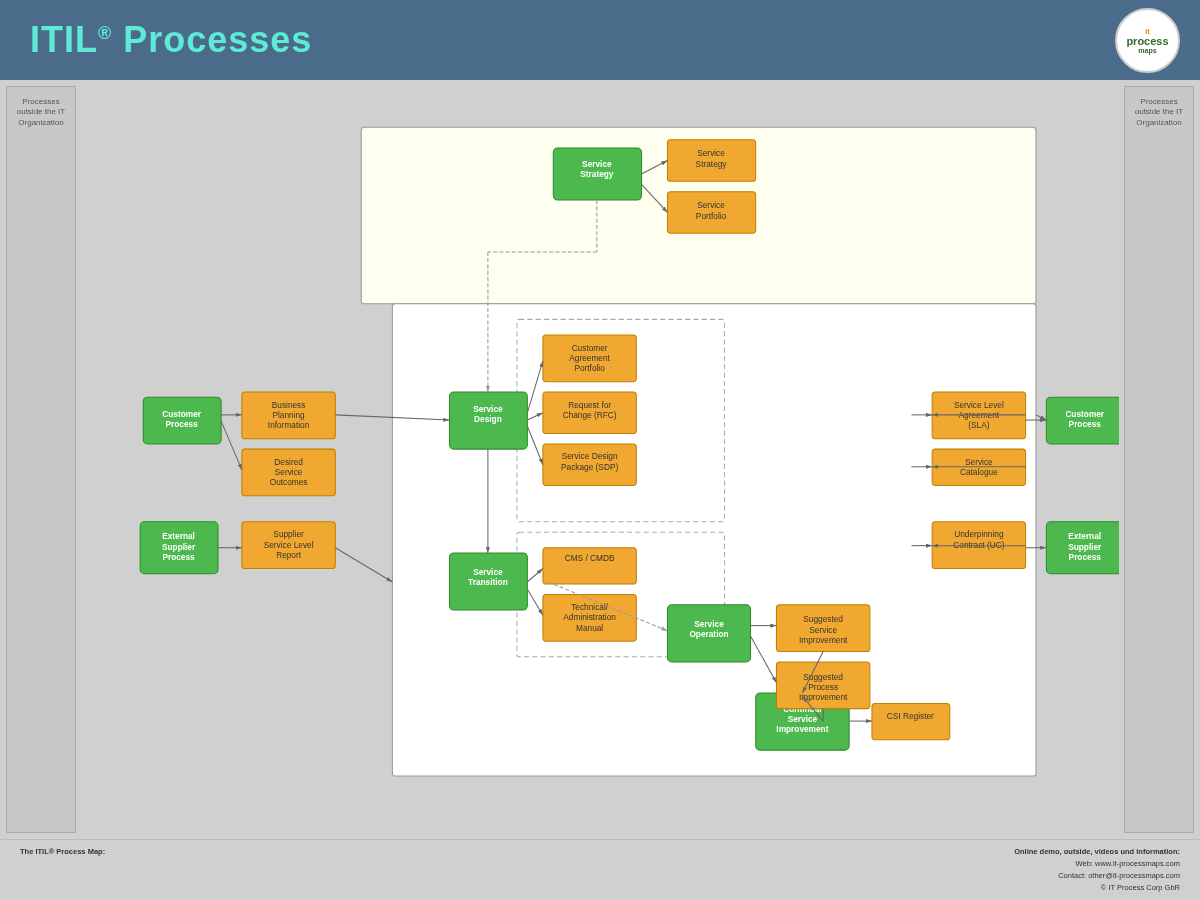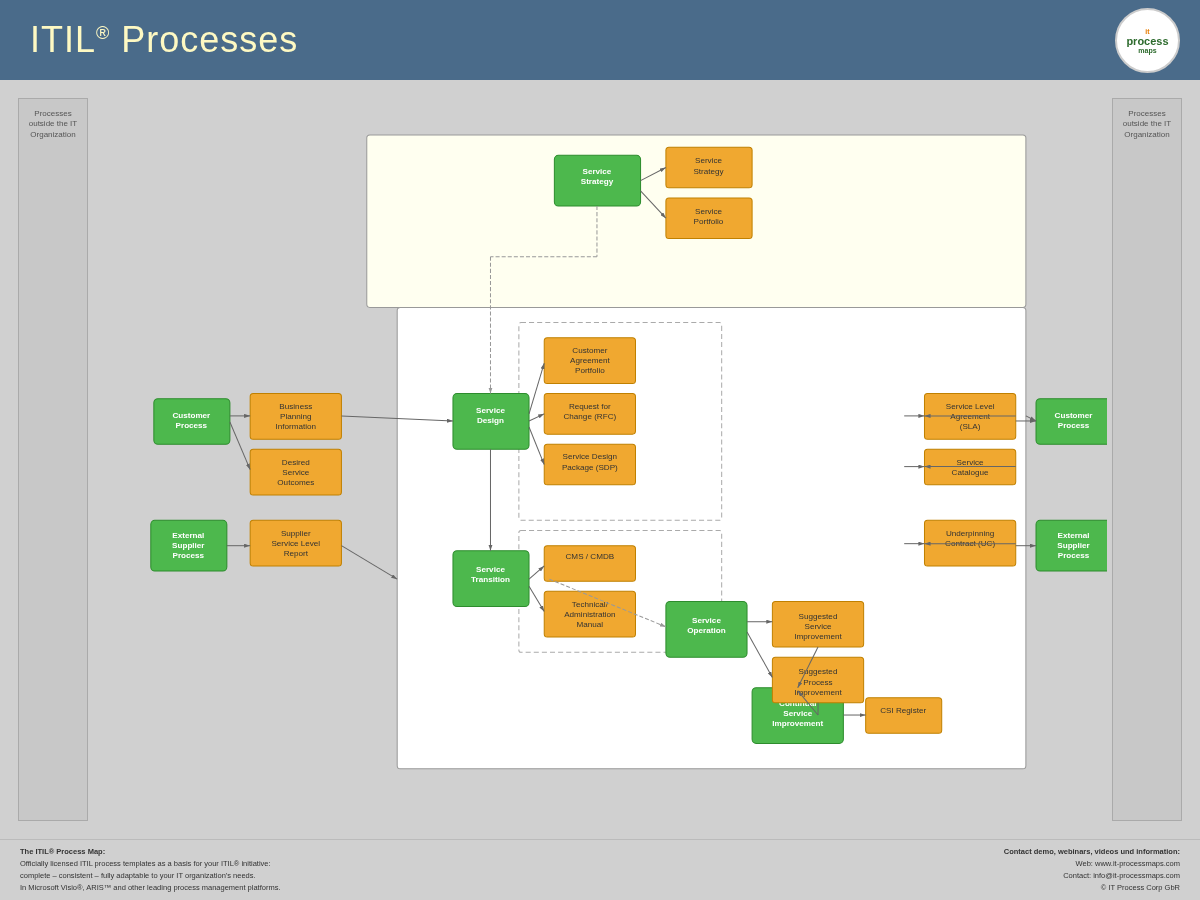--- a/index.html
+++ b/index.html
@@ -7,23 +7,23 @@
 
     #header {
       background: #4a6b8a;
       height: 80px;
       display: flex;
       align-items: center;
       padding: 0 30px;
       position: relative;
     }
     #header h1 {
-      color: #fef9c3;
+      color: #5eead4;
       font-size: 36px;
-      font-weight: normal;
+      font-weight: bold;
       letter-spacing: 1px;
     }
     #header h1 sup { font-size: 18px; }
     #logo {
       position: absolute;
       right: 20px;
       top: 8px;
       width: 65px;
       height: 65px;
       background: white;
@@ -45,21 +45,21 @@
       background: #d0d0d0;
       height: 820px;
       display: flex;
       flex-direction: column;
     }
 
     #diagram-area {
       flex: 1;
       display: flex;
       position: relative;
-      padding: 18px;
+      padding: 6px;
     }
 
     
     .side-panel-left {
       width: 70px;
       background: #c8c8c8;
       border: 1px solid #aaa;
       display: flex;
       flex-direction: column;
       align-items: center;
@@ -308,24 +308,21 @@
     </div>
 
     <div class="side-panel-right">
       <span style="padding:5px; font-size:8px; color:#555;">Processes outside the IT Organization</span>
     </div>
   </div>
 
   <div id="footer">
     <div class="footer-col">
       <strong>The ITIL® Process Map:</strong><br>
-      <span>Officially licensed ITIL process templates as a basis for your ITIL® initiative:<br>
-      complete – consistent – fully adaptable to your IT organization's needs.<br>
-      In Microsoft Visio®, ARIS™ and other leading process management platforms.</span>
     </div>
     <div class="footer-col right">
-      <strong>Contact demo, webinars, videos und information:</strong><br>
+      <strong>Online demo, outside, videos und information:</strong><br>
       <span>Web: www.it-processmaps.com</span><br>
-      <span>Contact: info@it-processmaps.com</span><br>
+      <span>Contact: other@it-processmaps.com</span><br>
       <span>© IT Process Corp GbR</span>
     </div>
   </div>
 </div>
 
 </body></html>

